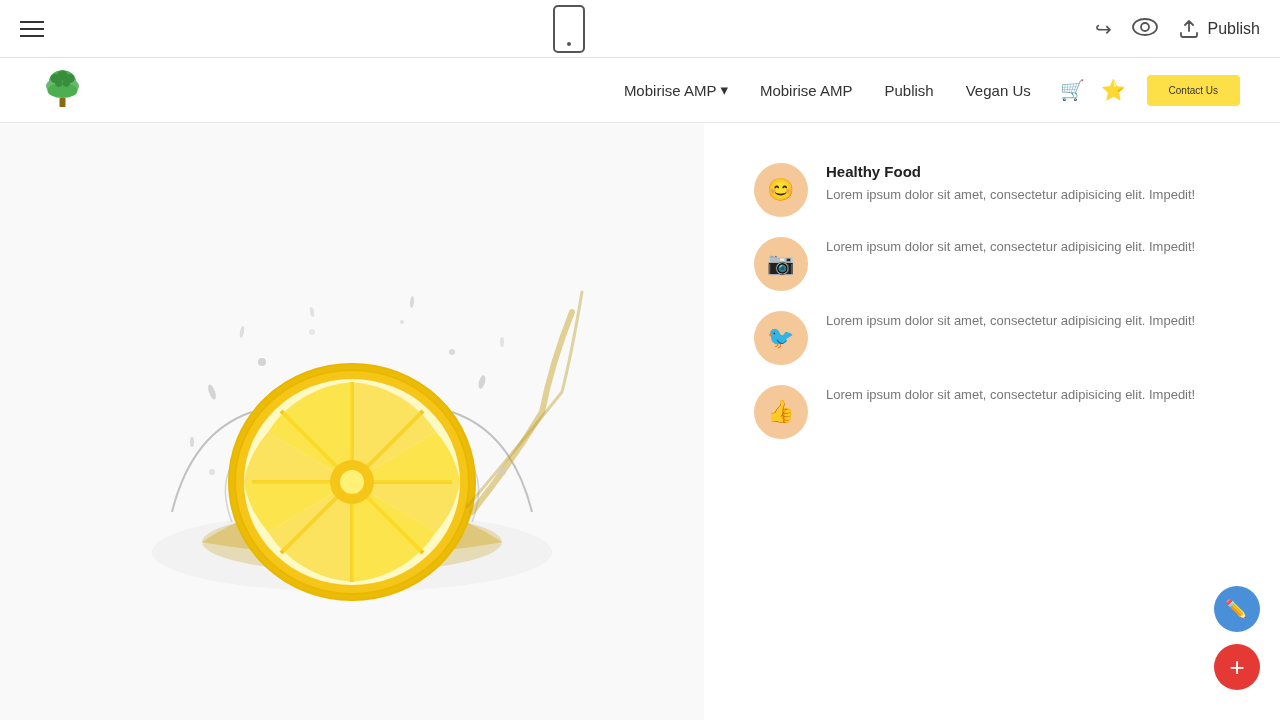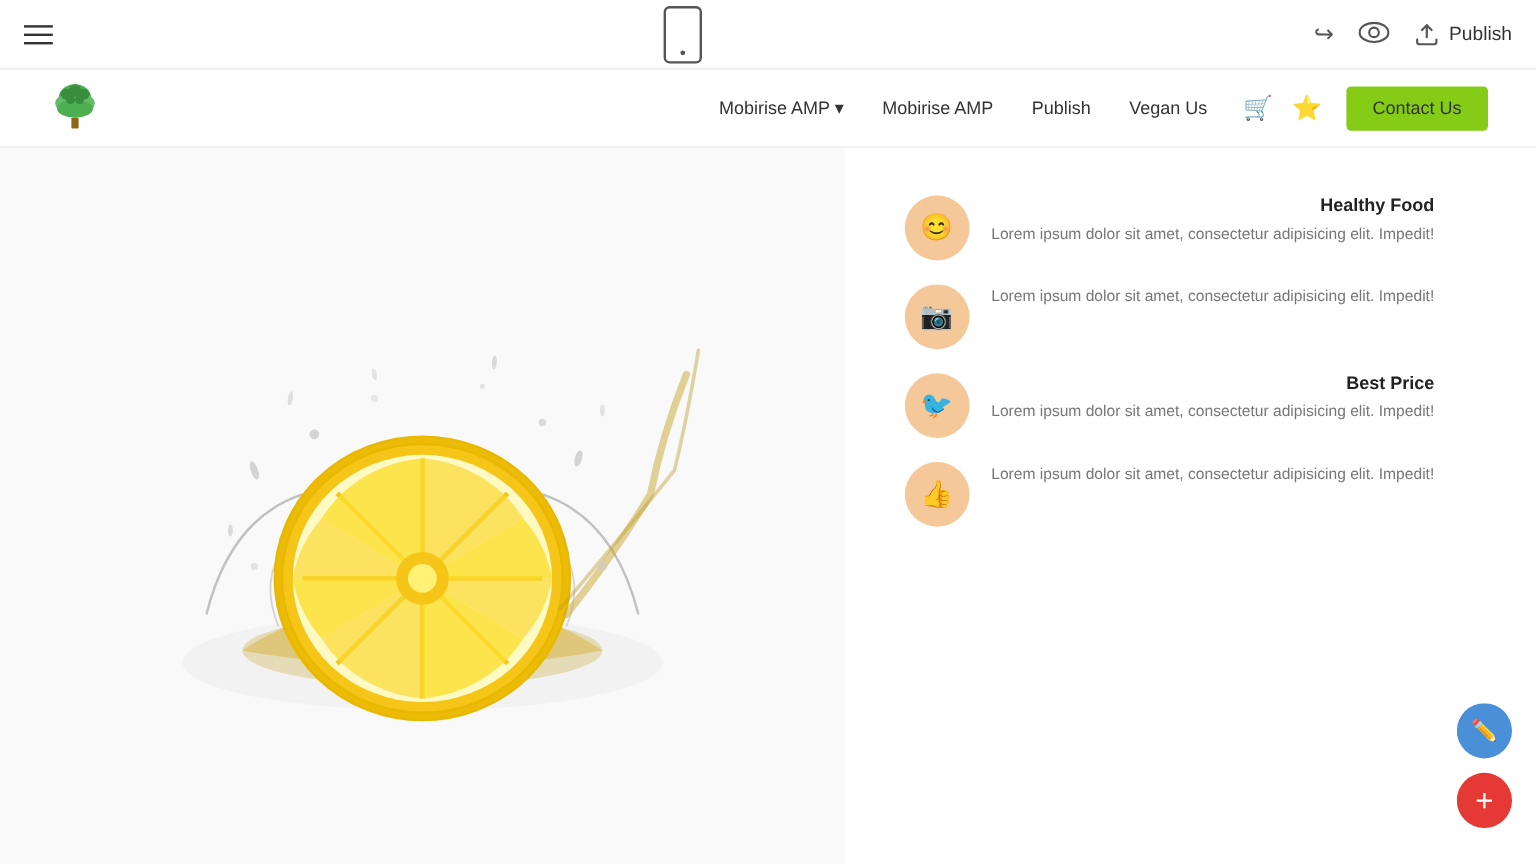--- a/index.html
+++ b/index.html
@@ -40,26 +40,26 @@
       padding: 0 40px;
       background: #fff;
     }
     .logo { display: flex; align-items: center; margin-right: auto; }
     .logo svg { width: 45px; height: 45px; }
     .nav-links { display: flex; align-items: center; gap: 32px; margin-right: 30px; }
     .nav-link { font-size: 15px; color: #333; text-decoration: none; display: flex; align-items: center; gap: 4px; }
     .nav-icons { display: flex; align-items: center; gap: 16px; margin-right: 20px; }
     .nav-icon { font-size: 20px; color: #333; cursor: pointer; }
     .contact-btn {
-      background: #84cc16;
+      background: #fde047;
       color: #333;
       border: none;
       padding: 10px 22px;
       border-radius: 4px;
-      font-size: 15px;
+      font-size: 10px;
       font-weight: 500;
       cursor: pointer;
     }
 
     
     .main-content {
       display: flex;
       height: calc(720px - 58px - 65px);
     }
     .left-panel {
@@ -95,21 +95,21 @@
       height: 54px;
       border-radius: 50%;
       background: #f5c89a;
       display: flex;
       align-items: center;
       justify-content: center;
       flex-shrink: 0;
       font-size: 22px;
       color: #fff;
     }
-    .feature-text h4 { font-size: 15px; font-weight: 700; color: #222; margin-bottom: 5px; text-align: right; }
+    .feature-text h4 { font-size: 15px; font-weight: 700; color: #222; margin-bottom: 5px; }
     .feature-text p { font-size: 13px; color: #777; line-height: 1.5; text-align: right; }
 
     
     .fab-container {
       position: fixed;
       bottom: 30px;
       right: 20px;
       display: flex;
       flex-direction: column;
       gap: 12px;
@@ -291,21 +291,20 @@
       <div class="feature-item">
         <div class="feature-icon-circle">📷</div>
         <div class="feature-text">
           <p>Lorem ipsum dolor sit amet, consectetur adipisicing elit. Impedit!</p>
         </div>
       </div>
 
       <div class="feature-item">
         <div class="feature-icon-circle">🐦</div>
         <div class="feature-text">
-          <h4>Best Price</h4>
           <p>Lorem ipsum dolor sit amet, consectetur adipisicing elit. Impedit!</p>
         </div>
       </div>
 
       <div class="feature-item">
         <div class="feature-icon-circle">👍</div>
         <div class="feature-text">
           <p>Lorem ipsum dolor sit amet, consectetur adipisicing elit. Impedit!</p>
         </div>
       </div>

